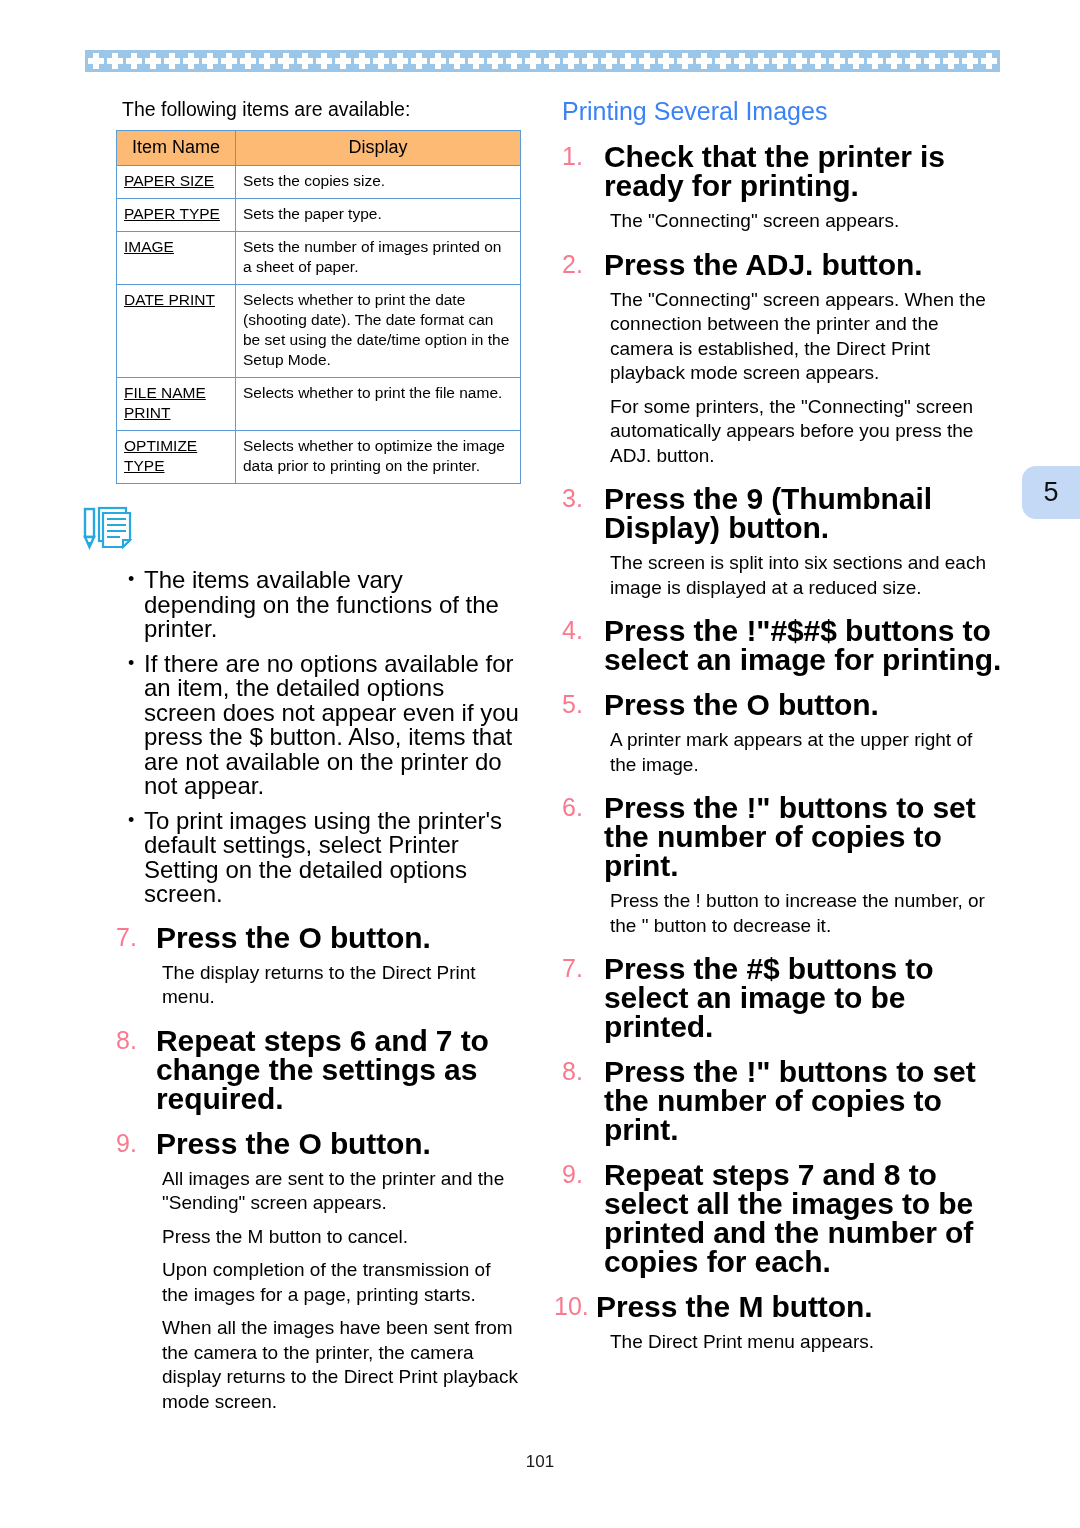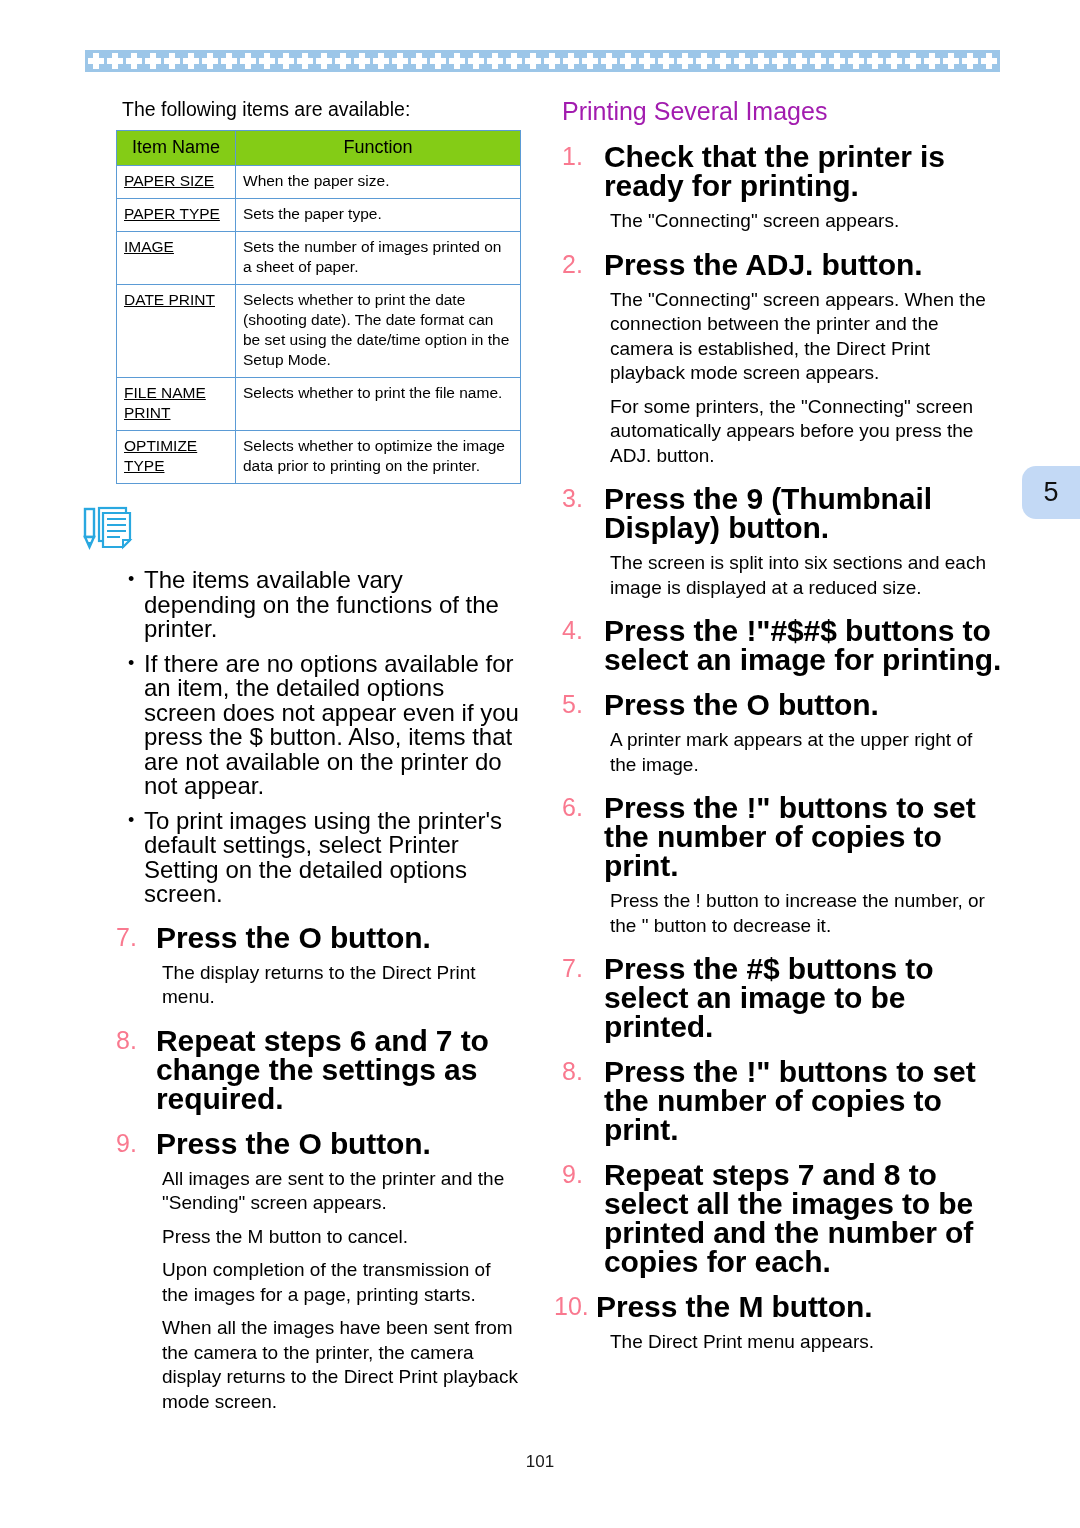--- a/index.html
+++ b/index.html
@@ -90,21 +90,21 @@
   }
   table.items th, table.items td {
     border: 1px solid #5b9bd5;
     vertical-align: top;
     padding: 5px 7px 7px 7px;
     font-size: 15.5px;
     line-height: 20px;
     font-weight: normal;
   }
   table.items thead th {
-    background: #84cc16;
+    background: #fdba74;
     text-align: center;
     font-size: 18px;
     padding: 6px 4px 8px 4px;
   }
   table.items col.c1 { width: 119px; }
   table.items col.c2 { width: 285px; }
   table.items tbody td.name { white-space: pre-line; text-decoration: underline; }
 
   
   .note-wrap { margin: 22px 0 0 -34px; }
@@ -151,21 +151,21 @@
     font-size: 19px;
     line-height: 24.5px;
     margin: 9px 0 0 46px;
   }
   .body-text + .body-text { margin-top: 9px; }
   .col-right .body-text { margin-left: 48px; }
   .col-right .step .num { min-width: 42px; }
 
   
   .section-heading {
-    color: #a21caf;
+    color: #3b82f6;
     font-size: 25px;
     line-height: 30px;
     margin: 0 0 14px 0;
     font-weight: normal;
   }
 
   
   .page-number {
     position: absolute;
     left: 0; right: 0;
@@ -241,27 +241,27 @@
   <p class="intro">The following items are available:</p>
 
   <table class="items">
     <colgroup>
         <col class="c1">
         <col class="c2">
       </colgroup>
     <thead>
       <tr>
         <th>Item Name</th>
-        <th>Function</th>
+        <th>Display</th>
       </tr>
     </thead>
     <tbody id="items-tbody">
         <tr>
           <td class="name">PAPER SIZE</td>
-          <td>When the paper size.</td>
+          <td>Sets the copies size.</td>
         </tr>
         <tr>
           <td class="name">PAPER TYPE</td>
           <td>Sets the paper type.</td>
         </tr>
         <tr>
           <td class="name">IMAGE</td>
           <td>Sets the number of images printed on a sheet of paper.</td>
         </tr>
         <tr>

